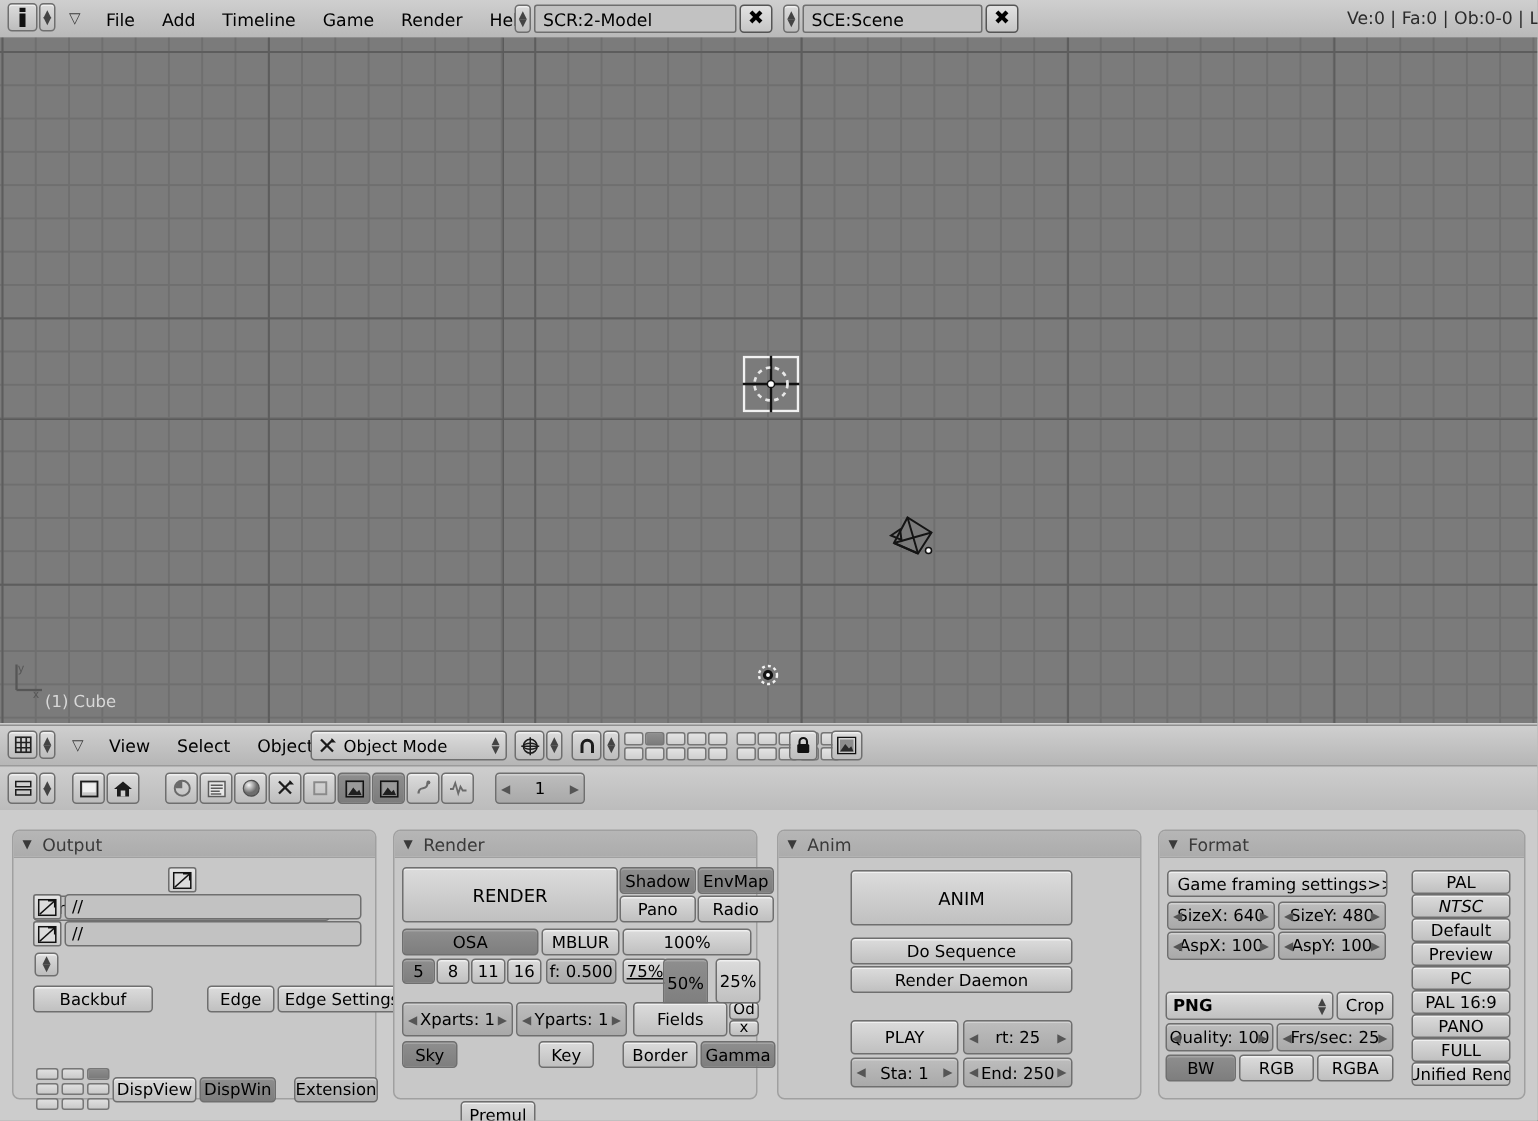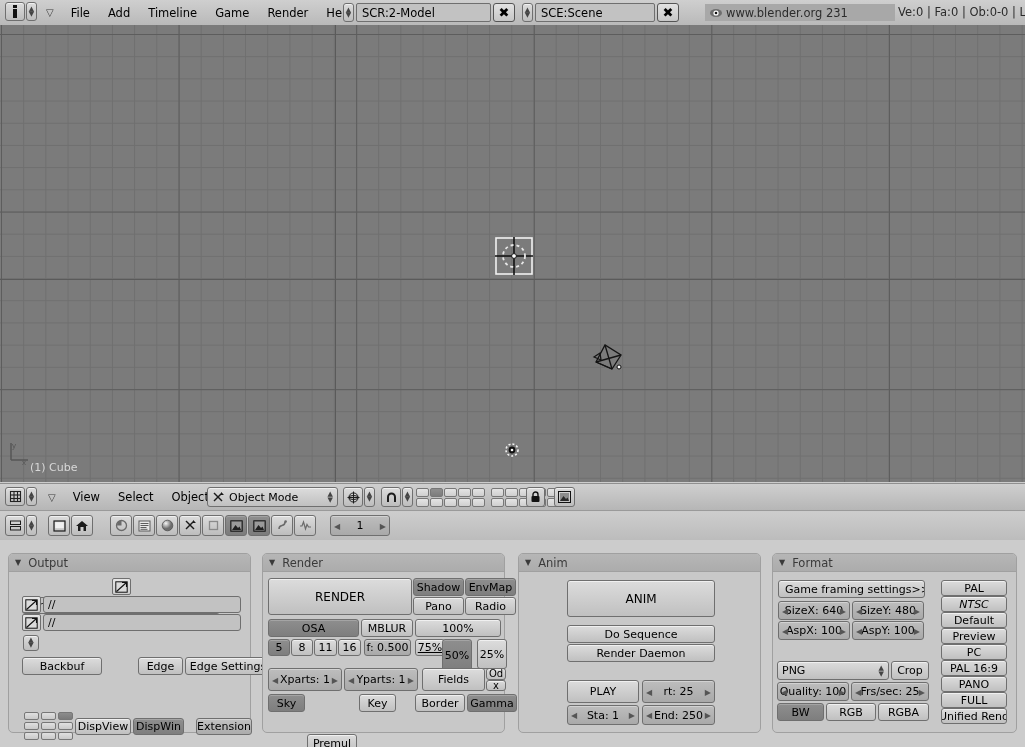--- a/index.html
+++ b/index.html
@@ -158,28 +158,20 @@
 
     <div style="position:absolute;left:522px;top:3px;display:flex;gap:2px;align-items:center;">
       <div class="spin">
           <span>▲</span>
           <span>▼</span>
         </div>
       <div class="idfield" style="width:120px;">SCE:Scene</div>
       <div class="xbtn">✖</div>
     </div>
 
-    <div class="sceneinfo" style="position:absolute;left:705px;top:4px;width:190px;">
-      <svg width="14" height="12" viewBox="0 0 14 12" style="margin-right:3px;">
-          <ellipse cx="7" cy="6" rx="6" ry="4" fill="#6e6e6e"></ellipse>
-          <circle cx="7" cy="6" r="2.6" fill="#fff"></circle>
-          <circle cx="7" cy="6" r="1.3" fill="#111"></circle>
-        </svg>
-      <span>www.blender.org 231</span>
-    </div>
     <div style="position:absolute;left:898px;top:5px;font-size:11.5px;color:#2b2b2b;white-space:nowrap;">Ve:0 | Fa:0 | Ob:0-0 | La:0 | Me</div>
   </div>
 
   <div class="viewport">
     <div class="grid"></div>
     <div class="gridmaj"></div>
     <div class="axis-h"></div>
     <div class="axis-v"></div>
 
     <svg style="position:absolute;left:495px;top:212px;" width="38" height="38" viewBox="0 0 38 38">
@@ -610,21 +602,21 @@
           <span class="ar l">◀</span>
           <span>AspX: 100</span>
           <span class="ar r">▶</span>
         </div>
         <div class="num" style="position:absolute;left:79px;top:49px;width:72px;height:19px;">
           <span class="ar l">◀</span>
           <span>AspY: 100</span>
           <span class="ar r">▶</span>
         </div>
 
-        <div class="menu" style="position:absolute;left:4px;top:89px;width:112px;height:19px;">
+        <div class="menu" style="position:absolute;left:4px;top:89px;width:112px;height:19px;font-weight:bold;">
           <span style="flex:1;">PNG</span>
           <span style="font-size:7px;color:#444;line-height:6px;display:flex;flex-direction:column;">
               <span>▲</span>
               <span>▼</span>
             </span>
         </div>
         <div class="btn" style="position:absolute;left:118px;top:89px;width:38px;height:19px;">Crop</div>
 
         <div class="num" style="position:absolute;left:4px;top:110px;width:72px;height:19px;">
           <span class="ar l">◀</span>

